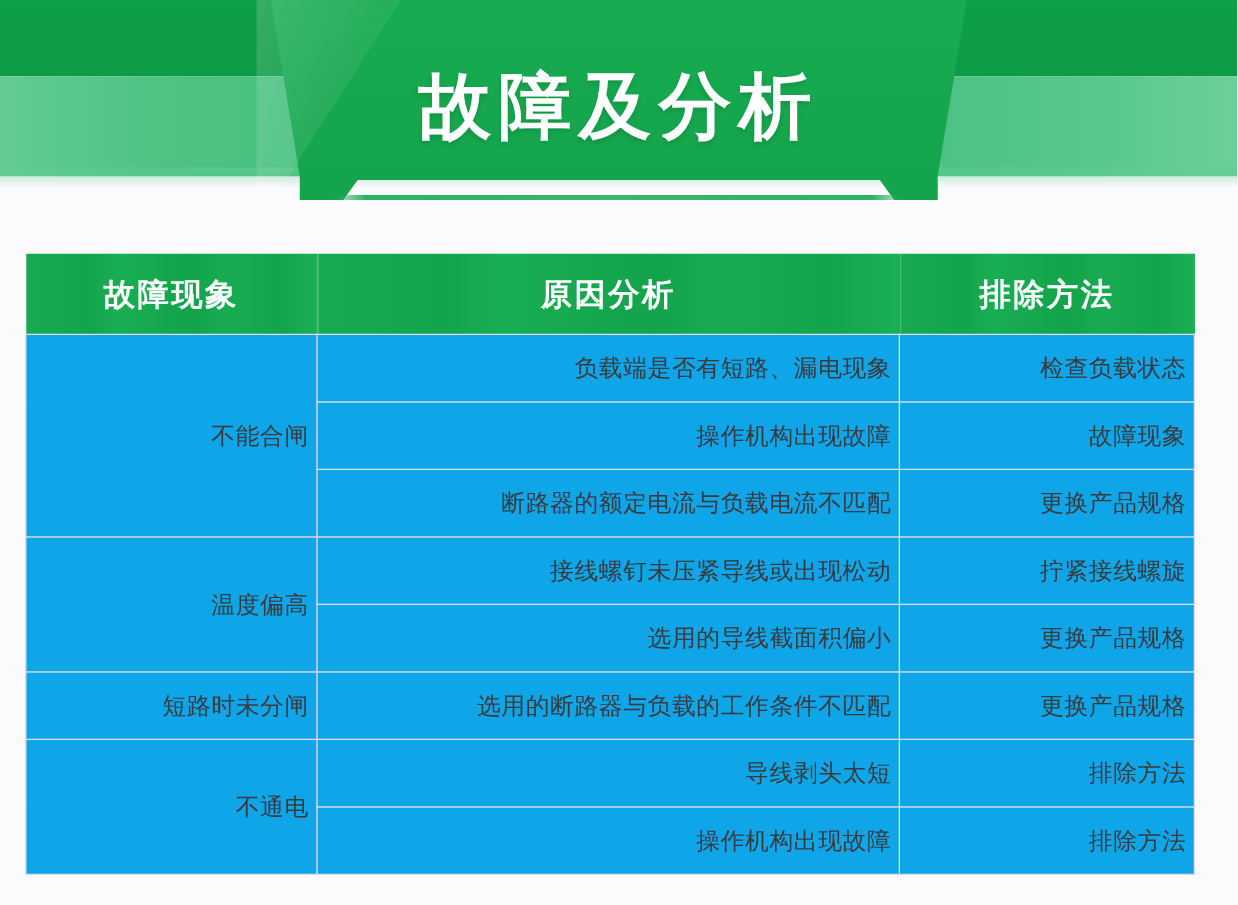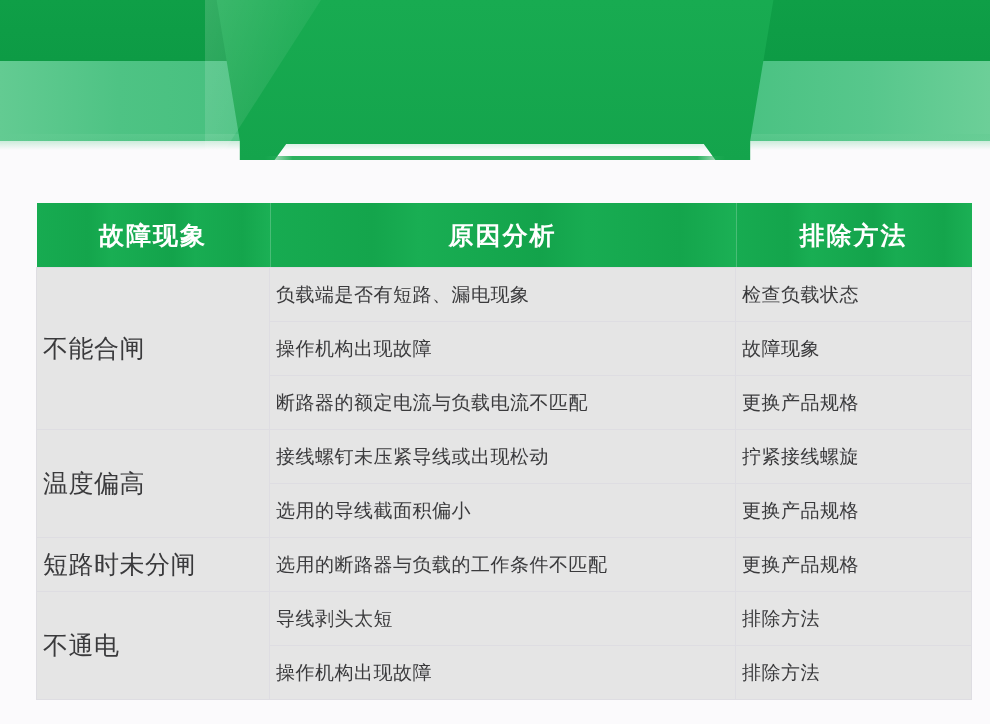--- a/index.html
+++ b/index.html
@@ -103,21 +103,21 @@
     width: 460px;
     height: 4px;
     background: linear-gradient(90deg,
        rgba(22,169,79,0.15) 0%, #2cb25f 6%, #37b767 50%, #2cb25f 94%, rgba(22,169,79,0.15) 100%);
     border-radius: 2px;
   }
 
   
   .table-wrap {
     position: absolute;
-    left: 36px;
+    left: 20px;
     top: 203px;
     width: 935px;
     height: 497px;
   }
   table.fault-table {
     width: 935px;
     height: 497px;
     border-collapse: collapse;
     table-layout: fixed;
     background: #fbfafc;
@@ -136,29 +136,29 @@
     vertical-align: middle;
   }
   table.fault-table th.sep {
     box-shadow: inset 1px 0 0 rgba(255,255,255,0.22);
     margin-top: 28px;
   }
   table.fault-table td {
     border: 1px solid #dedde2;
     font-size: 19px;
     color: #3a3a3c;
-    text-align: left;
+    text-align: right;
     vertical-align: middle;
-    background: #e5e5e5;
+    background: #0ea5e9;
     letter-spacing: 0.5px;
     height: 53px;
     padding: 0 6px;
   }
   table.fault-table td.col-symptom {
-    font-size: 25px;
+    font-size: 19px;
     color: #3a3a3c;
     margin-top: 16px;
   }
   
   col.c1 { width: 233px; }
   col.c2 { width: 466px; }
   col.c3 { width: 236px; }
 
   
   .bottom-fade {
@@ -172,20 +172,21 @@
 </style>
 </head>
 <body>
 
 <div class="banner">
   <div class="banner-top-strip"></div>
   <div class="banner-wings"></div>
   <div class="banner-wings-fade"></div>
   <div class="banner-plaque2"></div>
   <div class="plaque-wedge"></div>
+  <div class="banner-title">故障及分析</div>
   <div class="banner-underline"></div>
 </div>
 
 <div class="table-wrap">
   <table class="fault-table">
     <colgroup>
       <col class="c1">
         <col class="c2">
         <col class="c3">
     </colgroup>

